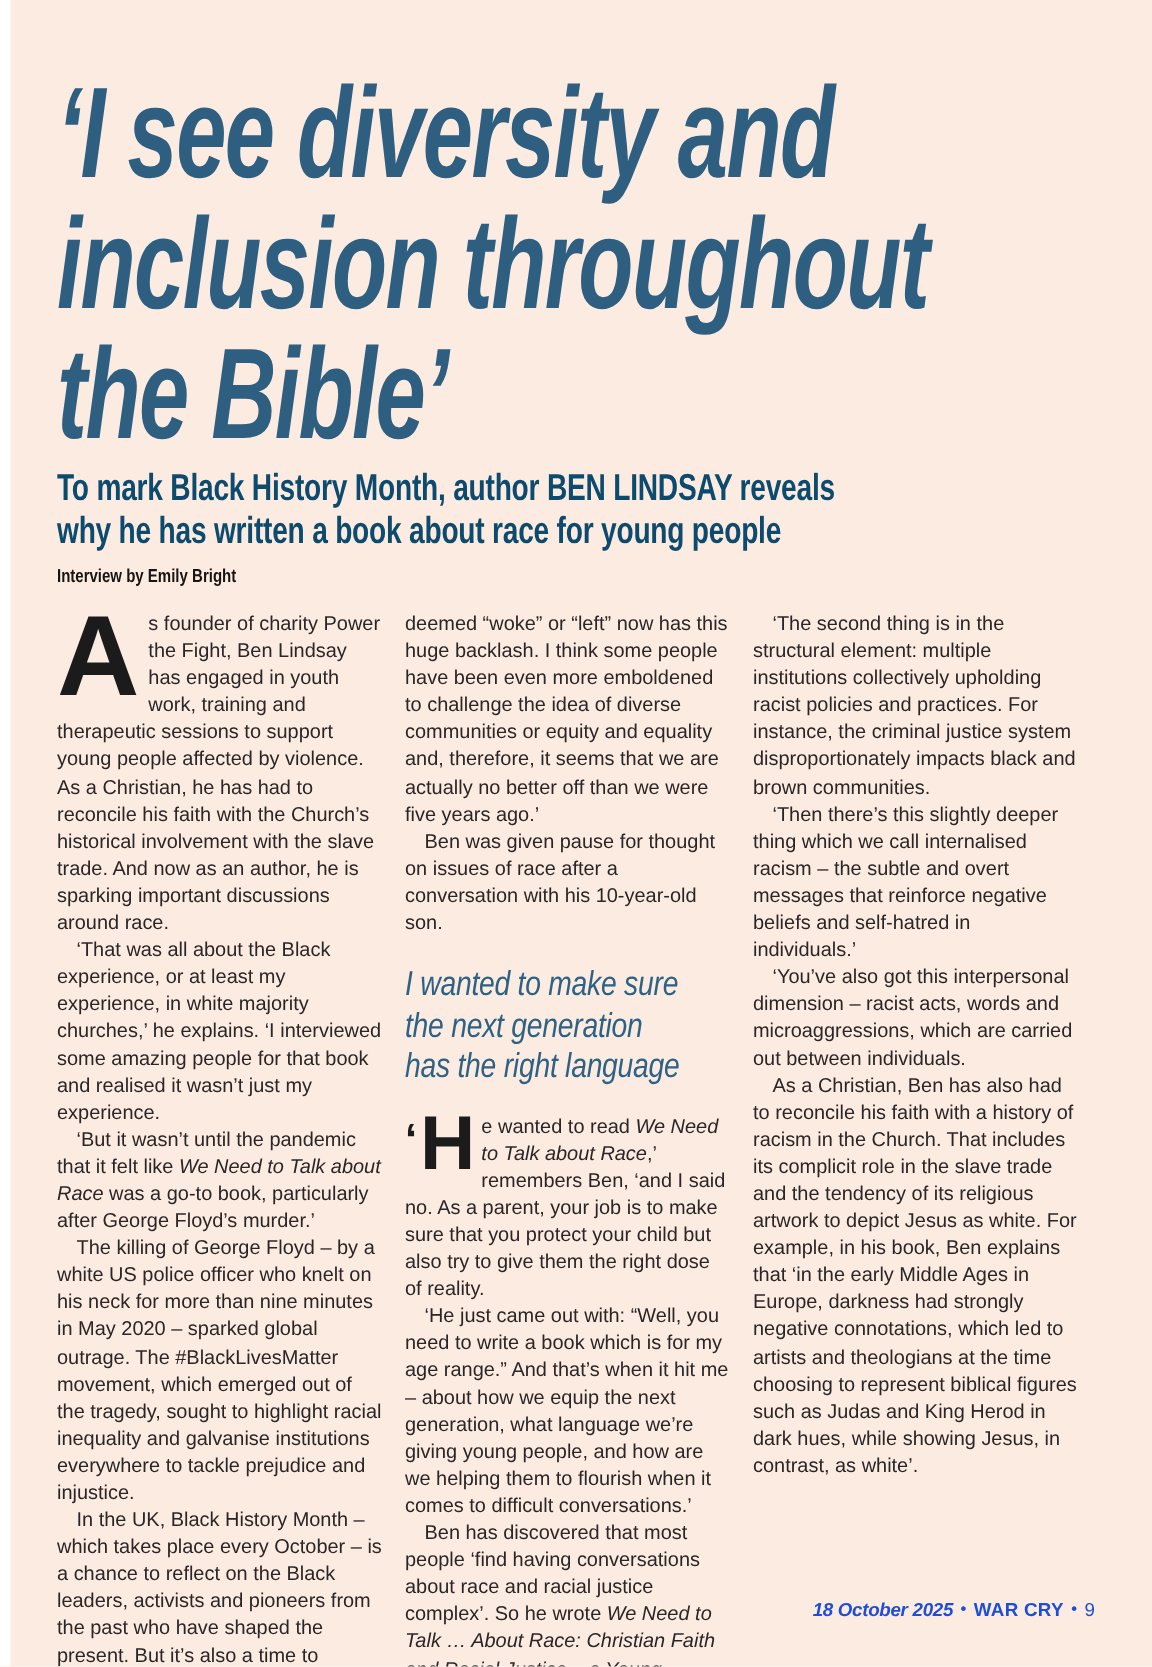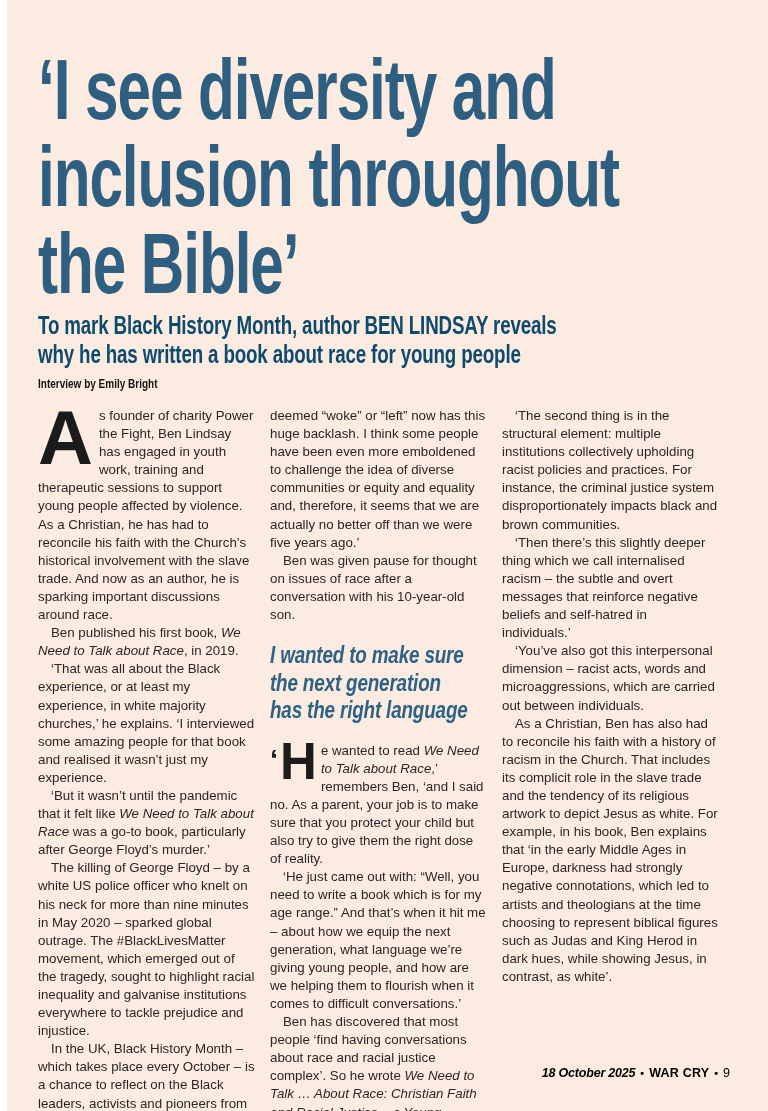--- a/index.html
+++ b/index.html
@@ -9,21 +9,21 @@
     width:768px;height:1111px;
     background:var(--bg,#fcebe0);
     overflow:hidden;
     font-family:"Liberation Sans",sans-serif;
     -webkit-font-smoothing:antialiased;
   }
   .page-edge{position:absolute;left:0;top:0;width:7px;height:100%;background:#ffffff;}
   .content{position:absolute;left:38px;top:0;width:692px;}
 
   
-  .headline{margin-top:46px;color:var(--headline,#2e5f80);}
+  .headline{margin-top:46px;color:var(--headline,#2e5f80);font-style:italic;}
   .hl{
     font-weight:bold;font-size:86px;line-height:87px;letter-spacing:-1.5px;
     white-space:nowrap;transform:scaleX(0.70);transform-origin:0 50%;
   }
 
   
   .standfirst{margin-top:4px;color:#0c4a6e;}
   .sf{
     font-weight:bold;font-size:25px;line-height:29px;letter-spacing:-0.2px;
     white-space:nowrap;transform:scaleX(0.75);transform-origin:0 50%;
@@ -45,28 +45,28 @@
     padding:3px 6px 0 0;color:#1b1b1b;text-indent:0;
   }
   .dropcap.small{font-size:51px;line-height:36px;padding:2px 4px 0 0;}
   .prequote{
     float:left;font-weight:bold;font-size:29px;line-height:32px;
     padding:2px 2px 0 0;color:#1b1b1b;text-indent:0;
   }
 
   .pullquote{
     margin:18px 0 17px 0;color:var(--quote,#2d6284);
-    font-weight:bold;font-style:italic;font-size:23px;line-height:27.5px;
+    font-weight:normal;font-style:italic;font-size:23px;line-height:27.5px;
   }
   .pullquote div{white-space:nowrap;transform:scaleX(0.82);transform-origin:0 50%;letter-spacing:-0.2px;}
 
   .footer{
     position:absolute;right:38px;top:1066px;
     display:flex;align-items:center;gap:5px;
-    color:#000000;font-size:12.5px;line-height:14px;
+    color:#1d4ed8;font-size:12.5px;line-height:14px;
   }
   .f-date{font-style:italic;font-weight:bold;letter-spacing:-0.2px;}
   .f-dot{font-weight:bold;font-size:11px;}
   .f-brand{font-weight:bold;letter-spacing:0.2px;}
   .f-page{font-weight:normal;}
 </style>
 </head>
 <body>
 
 <div class="page">
@@ -84,21 +84,20 @@
       <div class="sf">To mark Black History Month, author BEN LINDSAY reveals</div>
       <div class="sf">why he has written a book about race for young people</div>
     </div>
 
     <div class="byline">Interview by Emily Bright</div>
 
     <div class="columns">
       <div class="col">
         <div class="col-paras">
             <p class="para"><span class="dropcap">A</span>s founder of charity Power the Fight, Ben Lindsay has engaged in youth work, training and therapeutic sessions to support young people affected by violence. As a Christian, he has had to reconcile his faith with the Church’s historical involvement with the slave trade. And now as an author, he is sparking important discussions around race.</p>
-            <p class="para indent">Ben published his first book, <em>We Need to Talk about Race</em>, in 2019.</p>
             <p class="para indent">‘That was all about the Black experience, or at least my experience, in white majority churches,’ he explains. ‘I interviewed some amazing people for that book and realised it wasn’t just my experience.</p>
             <p class="para indent">‘But it wasn’t until the pandemic that it felt like <em>We Need to Talk about Race</em> was a go-to book, particularly after George Floyd’s murder.’</p>
             <p class="para indent">The killing of George Floyd – by a white US police officer who knelt on his neck for more than nine minutes in May 2020 – sparked global outrage. The #BlackLivesMatter movement, which emerged out of the tragedy, sought to highlight racial inequality and galvanise institutions everywhere to tackle prejudice and injustice.</p>
             <p class="para indent">In the UK, Black History Month – which takes place every October – is a chance to reflect on the Black leaders, activists and pioneers from the past who have shaped the present. But it’s also a time to consider how far society has still got to go in tackling racism for the future.</p>
           </div>
       </div>
       <div class="col">
         <div class="col-paras">
             <p class="para">deemed “woke” or “left” now has this huge backlash. I think some people have been even more emboldened to challenge the idea of diverse communities or equity and equality and, therefore, it seems that we are actually no better off than we were five years ago.’</p>
             <p class="para indent">Ben was given pause for thought on issues of race after a conversation with his 10-year-old son.</p>

